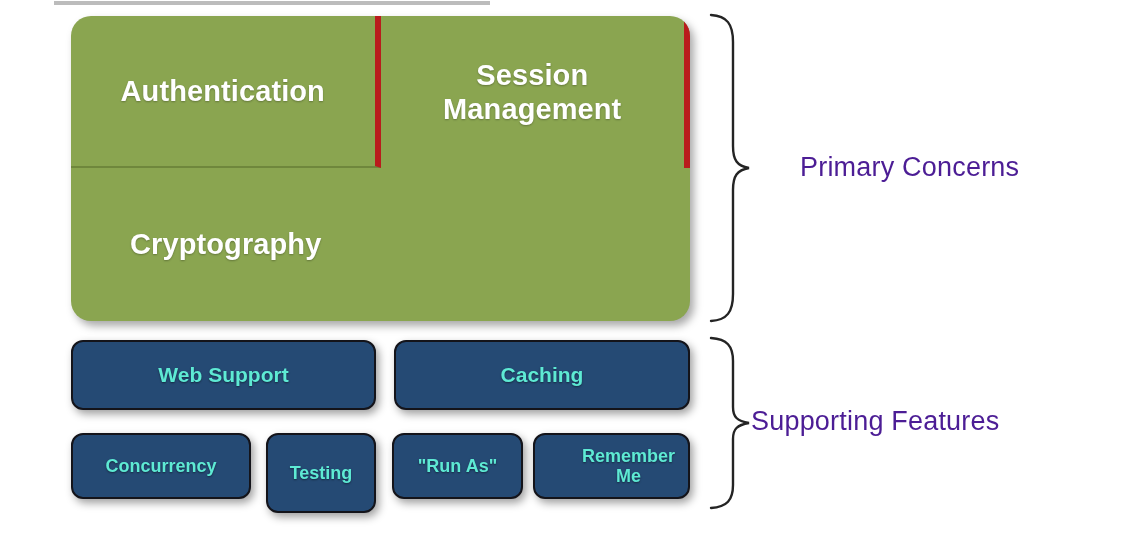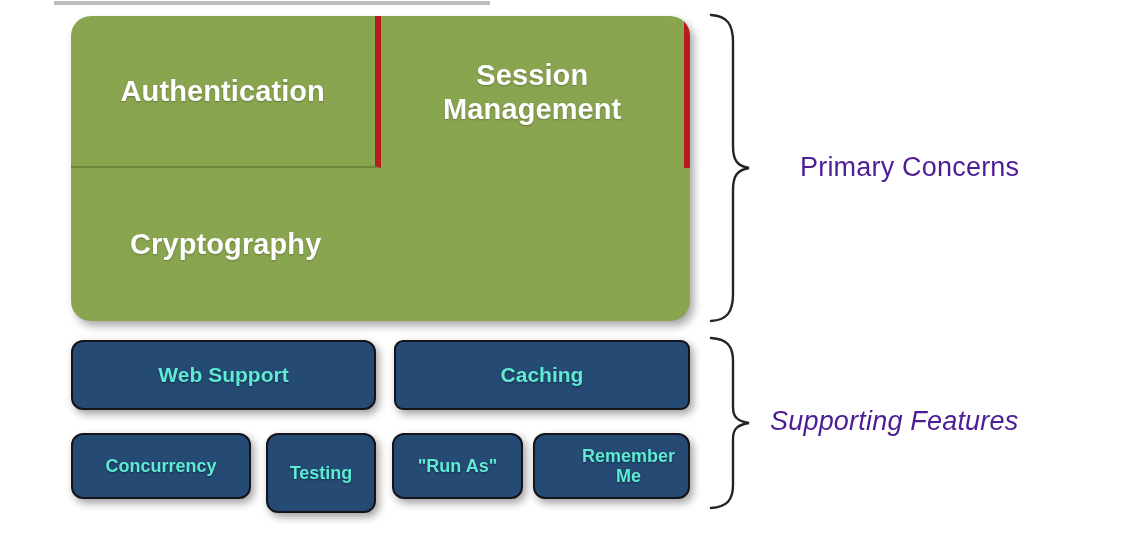--- a/index.html
+++ b/index.html
@@ -76,21 +76,21 @@
     justify-content: center;
     text-align: center;
     color: #5eead4;
     font-weight: bold;
     text-shadow: 0 1px 2px rgba(0,0,0,0.45);
   }
   .pill.big { font-size: 21px; }
   .pill.small { font-size: 18px; line-height: 1.12; }
 
   #pill-web       { left: 71px;  top: 340px; width: 305px; height: 70px; }
-  #pill-caching   { left: 394px; top: 340px; width: 296px; height: 70px; border-radius: 9px; }
+  #pill-caching   { left: 394px; top: 340px; width: 296px; height: 70px; }
   #pill-concurr   { left: 71px;  top: 433px; width: 180px; height: 66px; }
   #pill-testing   { left: 266px; top: 433px; width: 110px; height: 80px; text-align: center; }
   #pill-runas     { left: 392px; top: 433px; width: 131px; height: 66px; }
   #pill-remember  { left: 533px; top: 433px; width: 157px; height: 66px; padding-left: 34px; }
 
   
   .brace {
     position: absolute;
     left: 705px;
   }
@@ -101,21 +101,21 @@
   
   .group-label {
     position: absolute;
     color: #4c1d95;
     font-size: 27px;
     font-weight: normal;
     white-space: nowrap;
     letter-spacing: 0.2px;
   }
   #label-primary    { left: 800px; top: 152px; }
-  #label-supporting { left: 770px; top: 406px; font-style: italic; }
+  #label-supporting { left: 751px; top: 406px; }
 </style>
 </head>
 <body>
 
 <div id="canvas">
 
   <div class="top-rule"></div>
 
   <div class="primary-block">
     <div class="quad b-right b-bottom">

